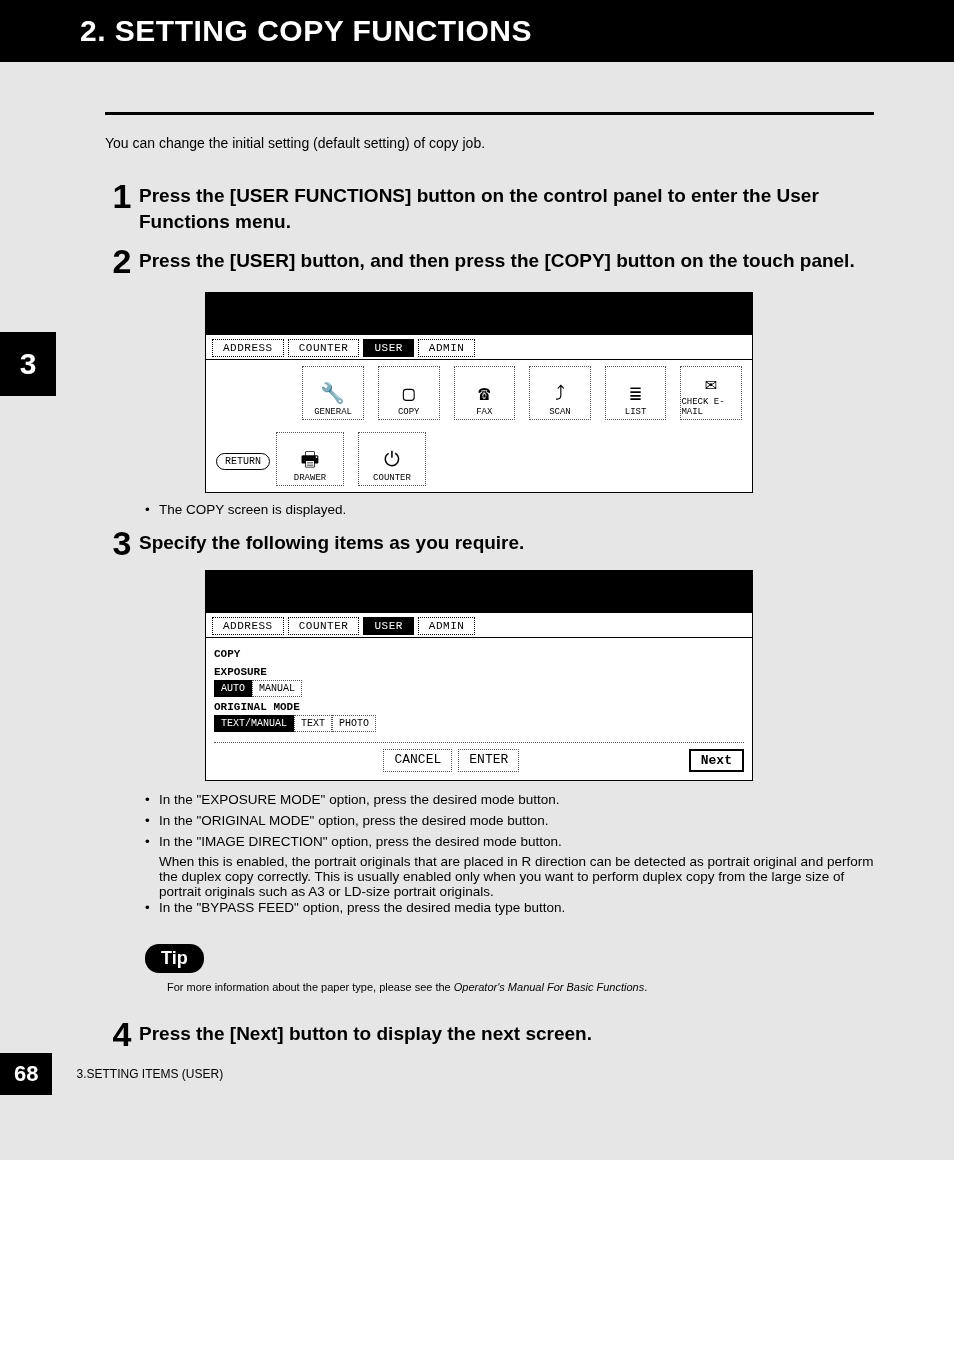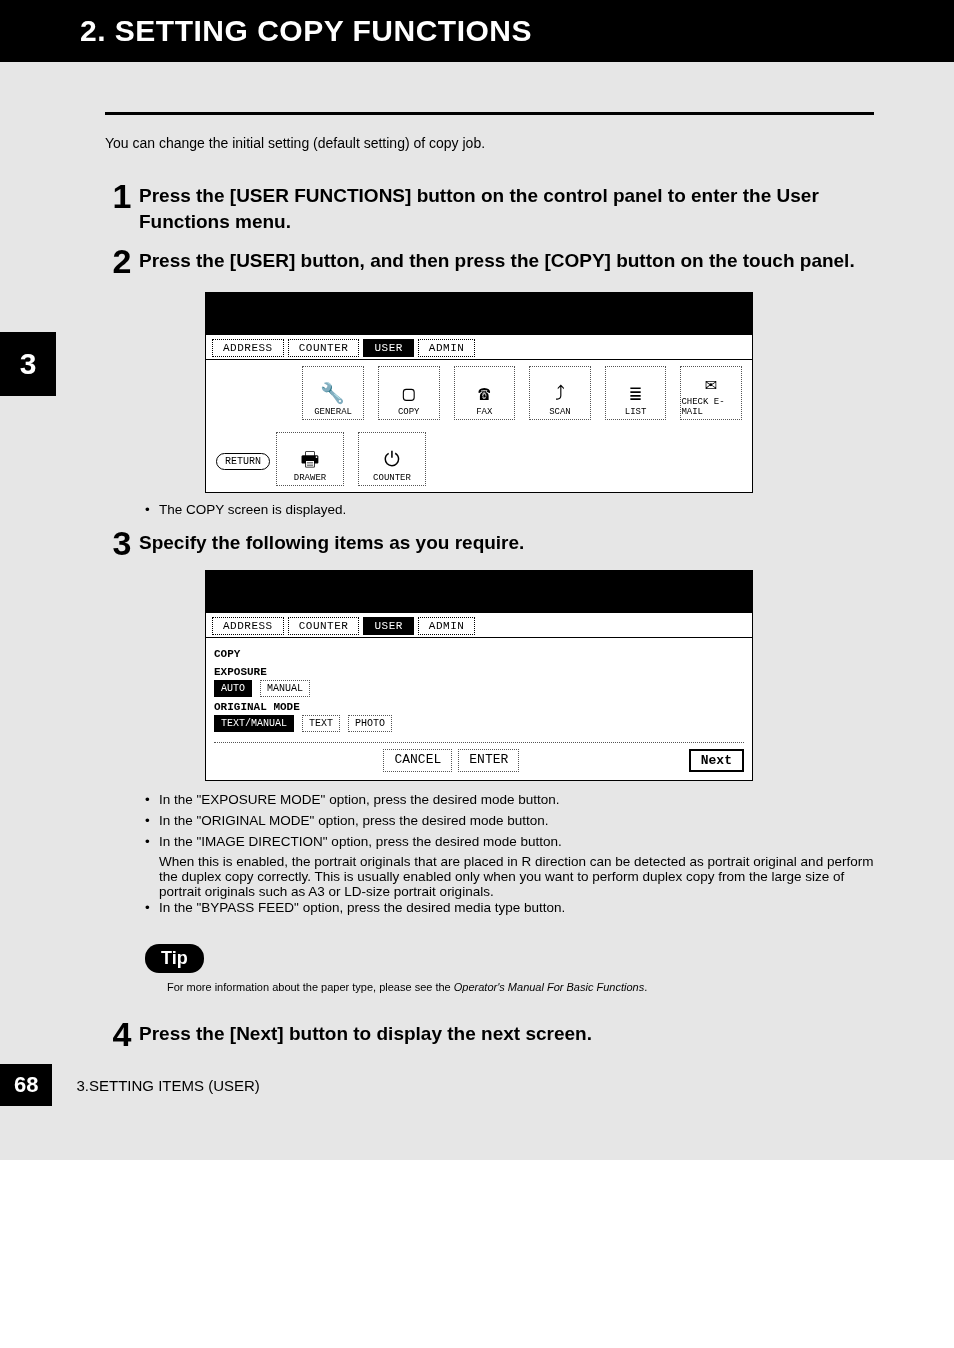--- a/index.html
+++ b/index.html
@@ -28,38 +28,38 @@
   .bullet-list { margin: 4px 0 6px 40px; font-size: 13.5px; }
   .bullet-list li { list-style: none; position: relative; padding-left: 14px; line-height: 1.4; margin-bottom: 2px; }
   .bullet-list li::before { content: "•"; position: absolute; left: 0; }
   .bullet-list .cont { padding-left: 14px; }
 
   .screenshot2 { width: 548px; margin: 10px 0 10px 100px; border: 1px solid #000; background: #fff; }
   .ss2-body { padding: 6px 8px 8px 8px; font-family: "Courier New", monospace; font-size: 11px; }
   .ss2-cols { display: flex; gap: 20px; }
   .ss2-col { flex: 1; }
   .ss2-label { font-weight: bold; margin: 4px 0 2px 0; font-size: 11px; }
-  .optrow { display: flex; gap: 8px; flex-wrap: wrap; }
+  .optrow { display: flex; gap: 0; flex-wrap: wrap; }
   .opt { border: 1px dotted #555; padding: 2px 6px; font-size: 10px; }
   .opt.sel { background: #000; color: #fff; border: 1px solid #000; }
   .ss2-footer { display: flex; justify-content: space-between; border-top: 1px dotted #555; margin-top: 10px; padding-top: 6px; }
   .dlg-btn { border: 1px dotted #555; padding: 2px 10px; font-family: "Courier New", monospace; font-size: 13px; }
   .dlg-btn.bold { border: 2px solid #000; font-weight: bold; }
 
   .tip-pill { background: #000; color: #fff; font-size: 18px; font-weight: bold; border-radius: 14px; padding: 4px 16px; display: inline-block; margin: 20px 0 8px 40px; }
   .tip-text { font-size: 11px; margin: 0 0 24px 62px; }
   .tip-text .ital { font-style: italic; }
 
   .hr-thick { border: none; border-top: 3px solid #000; margin: 0 0 20px 0; }
 
   .side-tab { position: absolute; left: 0; top: 332px; width: 56px; height: 64px; background: #000; color: #fff; font-size: 30px; font-weight: bold; display: flex; align-items: center; justify-content: center; }
 
-  .footer { position: absolute; left: 0; bottom: 54px; display: flex; align-items: center; }
+  .footer { position: absolute; left: 0; bottom: 65px; display: flex; align-items: center; }
   .pg-num { background: #000; color: #fff; font-size: 22px; font-weight: bold; padding: 8px 14px; }
-  .footer-txt { font-size: 15px; margin-left: 24px; }
+  .footer-txt { font-size: 12px; margin-left: 24px; }
 </style>
 </head>
 <body>
 
 <div class="page">
 
   <div class="title-bar">2. SETTING COPY FUNCTIONS</div>
 
   <div class="side-tab">3</div>
 

